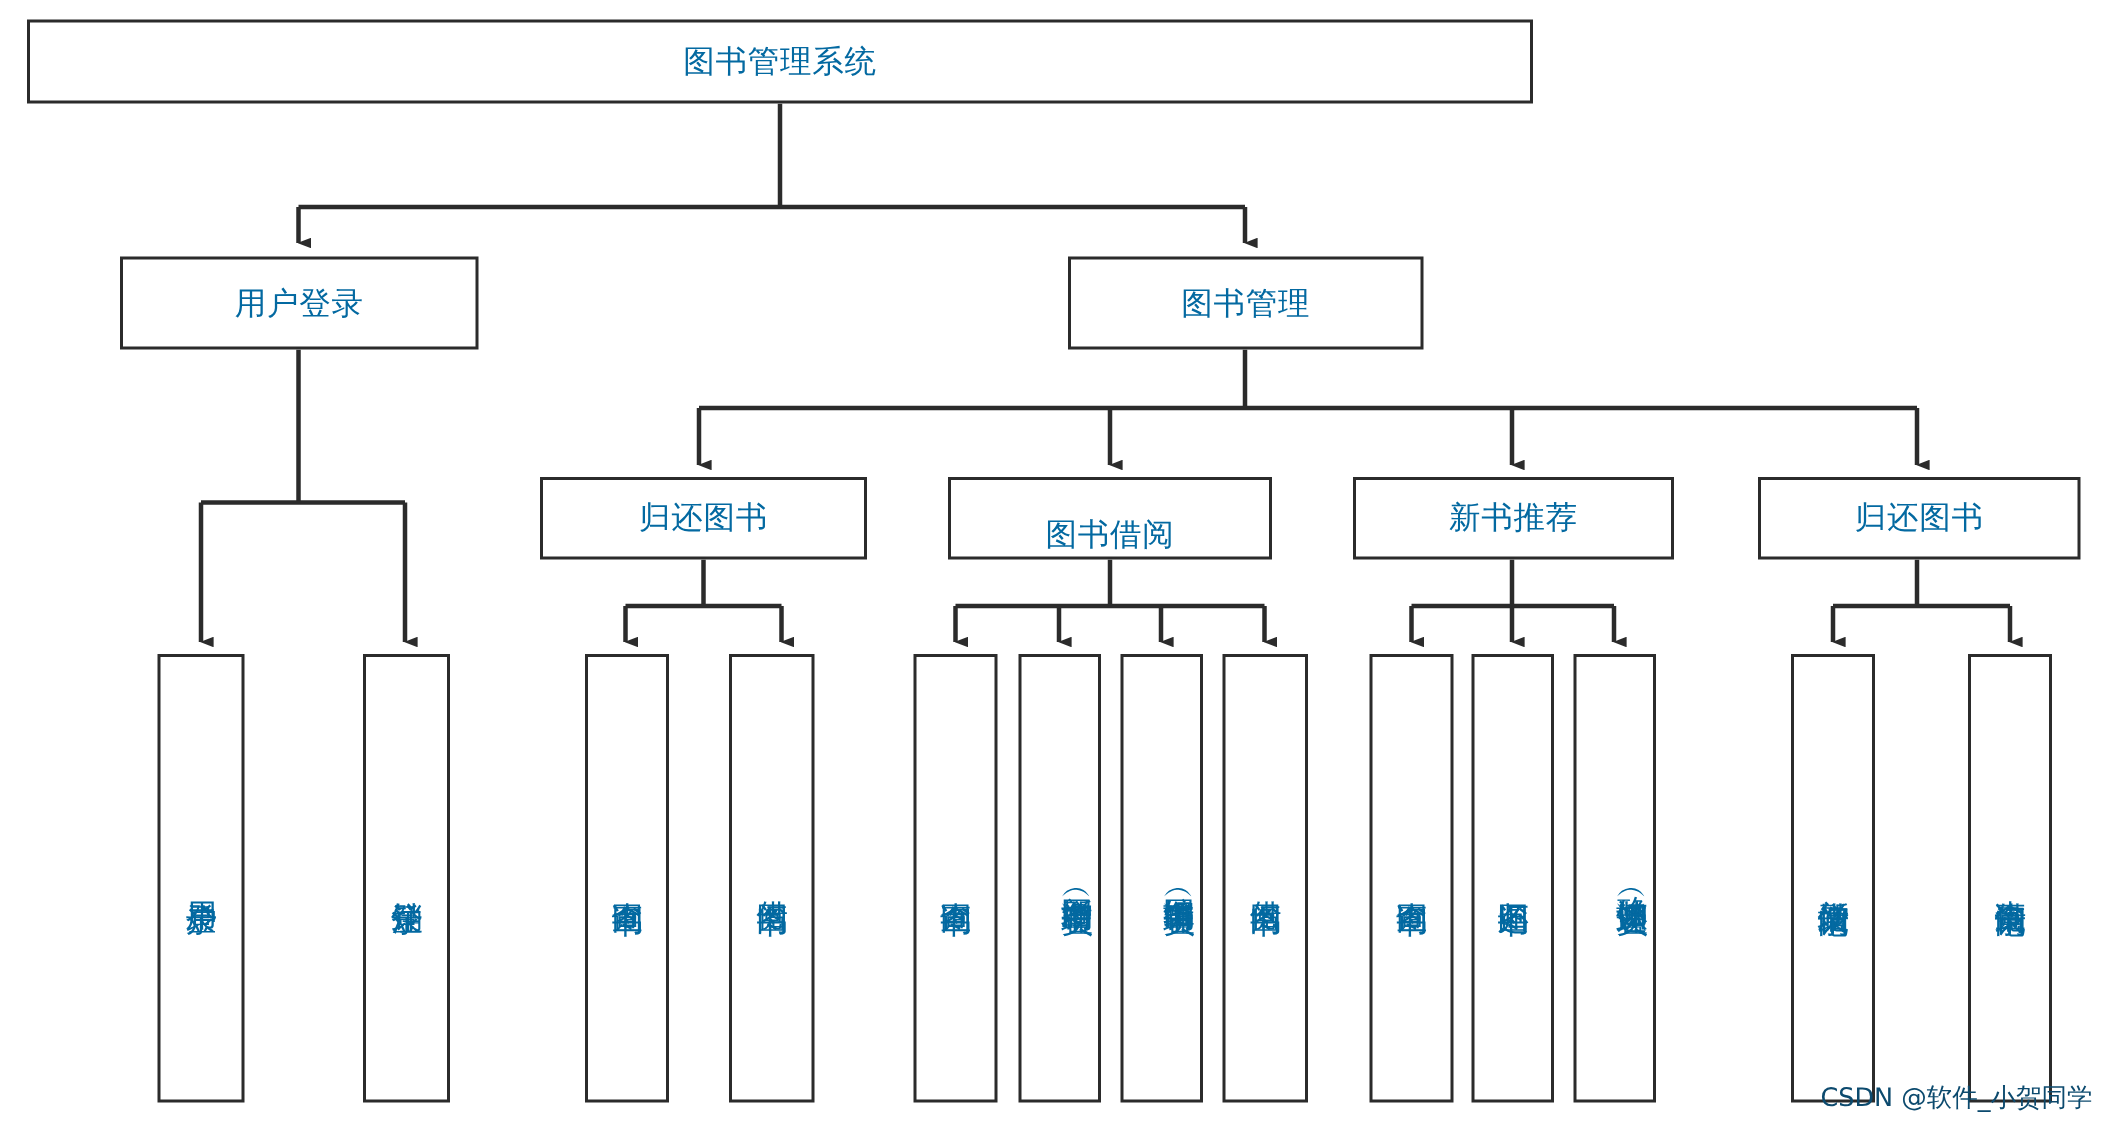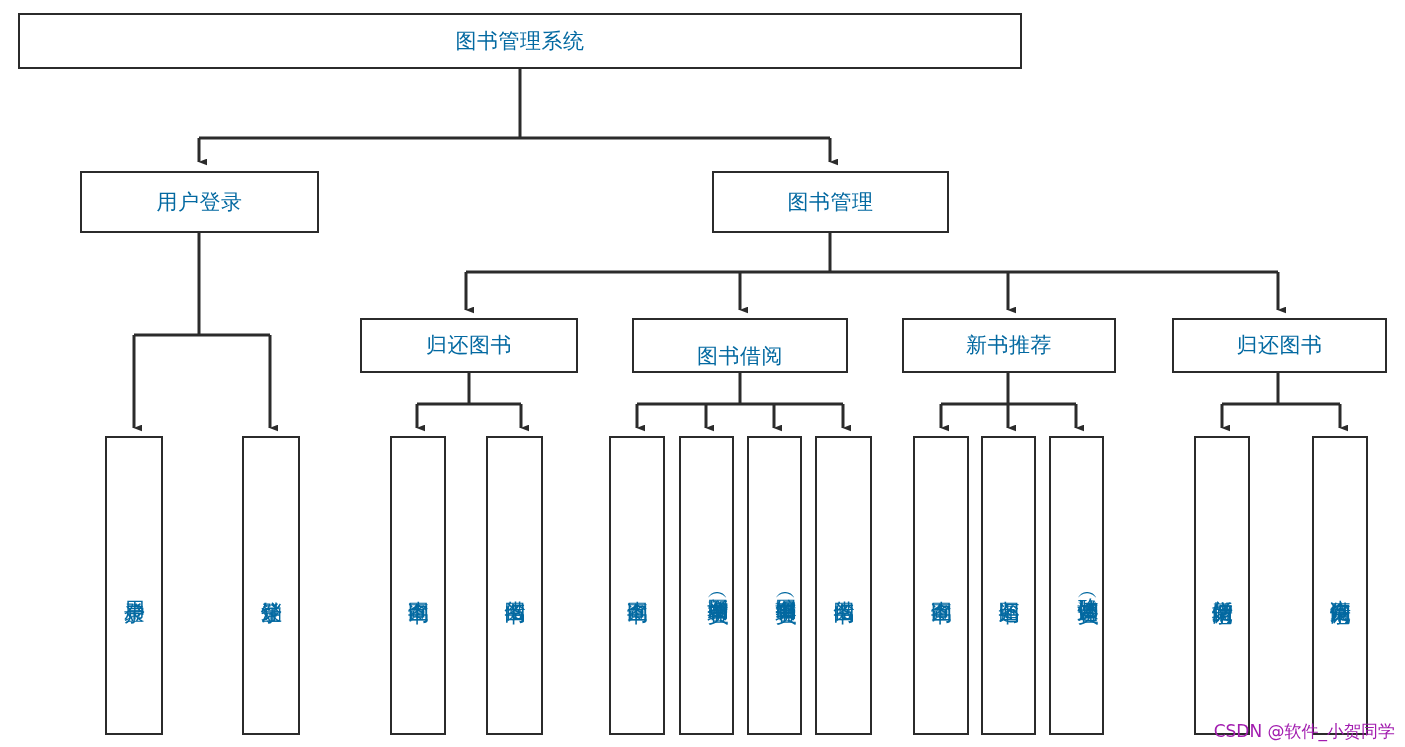--- a/index.html
+++ b/index.html
@@ -58,21 +58,21 @@
   }
   .node-label {
     display: block;
     white-space: pre-line;
   }
   .watermark {
     position: absolute;
     right: 10px;
     bottom: 4px;
     font-size: 17px;
-    color: #a21caf;
+    color: #0c4a6e;
     z-index: 5;
     white-space: nowrap;
     font-family: "DejaVu Sans", "Liberation Sans", sans-serif;
     margin-left: 44px;
   }
 </style>
 </head>
 <body>
 
 <div id="diagram-root">

